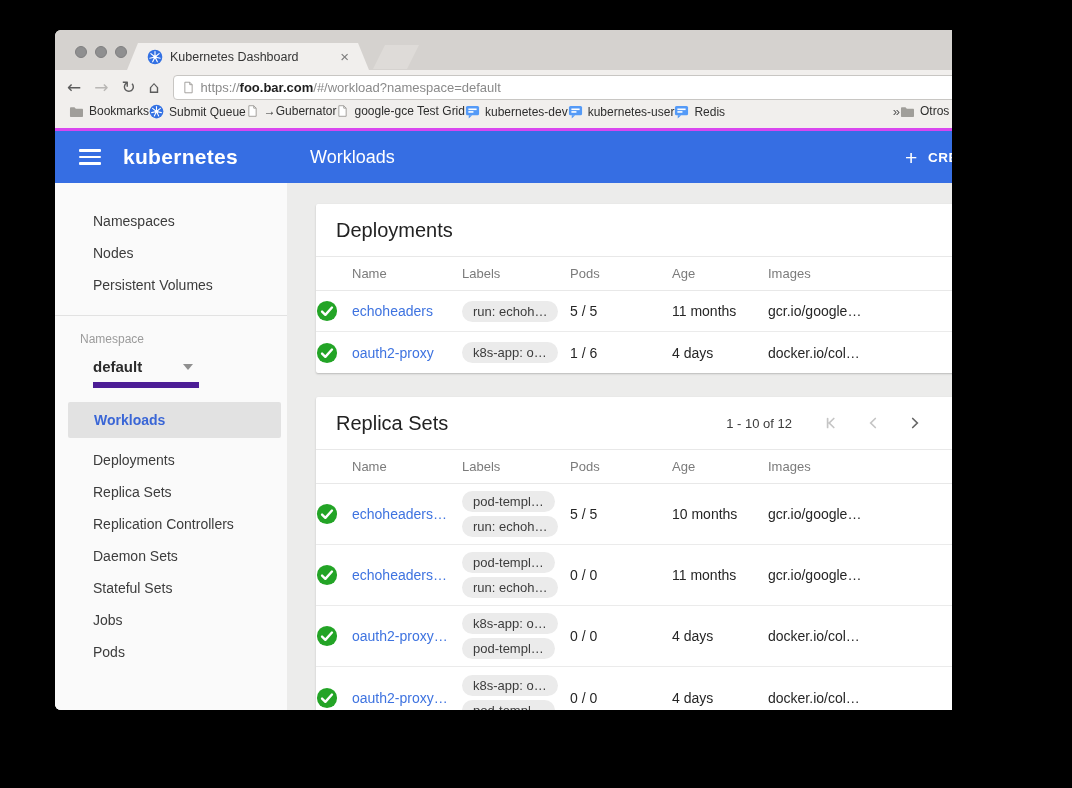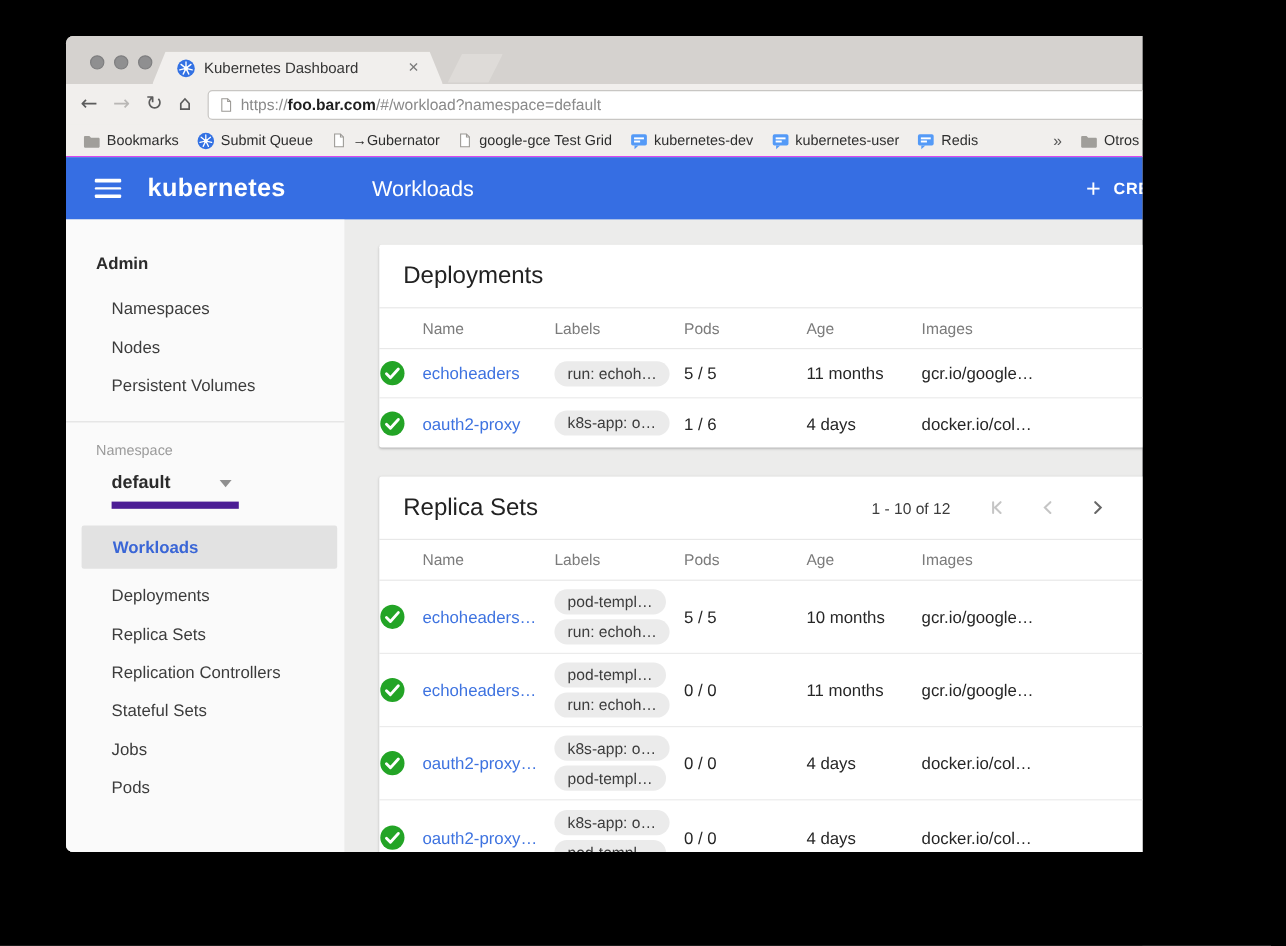--- a/index.html
+++ b/index.html
@@ -28,22 +28,22 @@
   .navbtn { font-family:"DejaVu Sans", sans-serif; font-size:17px; color:#5c5c5c; line-height:1; }
   .navbtn.disabled { color:#b9b7b5; }
   .urlbar { flex:1; height:25px; background:#fff; border:1px solid #c8c6c3; border-radius:4px;
             display:flex; align-items:center; padding:0 8px; gap:6px; overflow:hidden; }
   .urltext { font-size:13px; color:#8a8a8a; white-space:nowrap; }
   .urltext b { color:#1f1f1f; font-weight:bold; }
   .kebab { display:inline-flex; flex-direction:column; gap:2.5px; align-items:center; }
   .kebab i { width:3.5px; height:3.5px; border-radius:50%; background:#5d5d5d; display:block; }
 
   
-  .bookbar { height:27px; background:#f1efed; border-bottom:1px solid #d946ef; display:flex;
-             align-items:center; padding:0 14px; gap:15px; }
+  .bookbar { height:27px; background:#f1efed; border-bottom:3px solid #d946ef; display:flex;
+             align-items:flex-start; padding:0 14px; }
   .bm { display:flex; align-items:center; gap:5px; font-size:12px; color:#2e2e2e; white-space:nowrap; }
   .bm-overflow { margin-left:auto; font-size:13px; color:#555; }
 
   
   .appbar { height:52px; background:#366ee3; display:flex; align-items:center; padding:0 26px 0 24px; }
   .burger { display:flex; flex-direction:column; gap:4px; width:22px; }
   .burger i { display:block; height:2.5px; background:#fff; border-radius:1px; }
   .logo { color:#fff; font-size:21px; font-weight:bold; letter-spacing:.3px; margin-left:22px; }
   .pagetitle { color:#fff; font-size:18px; margin-left:72px; }
   .create { margin-left:auto; display:flex; align-items:center; gap:10px; color:#fff;
@@ -238,35 +238,35 @@
       <span class="pagetitle">Workloads</span>
       <span class="create">
         <span class="plus">+</span>
         <span>CREATE</span>
       </span>
     </div>
 
     <div class="appbody">
 
       <div class="sidebar">
-        <div class="side-head">Admin</div>
         <div class="side-item">Namespaces</div>
         <div class="side-item">Nodes</div>
         <div class="side-item">Persistent Volumes</div>
         <div class="side-div"></div>
         <div class="ns-label">Namespace</div>
         <div class="ns-select">
           <span class="ns-value">default</span>
           <span class="caret"></span>
         </div>
         <div class="side-sel">Workloads</div>
         <div class="side-list">
           <div class="side-item">Deployments</div>
           <div class="side-item">Replica Sets</div>
           <div class="side-item">Replication Controllers</div>
+          <div class="side-item">Daemon Sets</div>
           <div class="side-item">Stateful Sets</div>
           <div class="side-item">Jobs</div>
           <div class="side-item">Pods</div>
         </div>
       </div>
 
       <div class="main">
 
         <div class="card">
           <div class="card-head">

